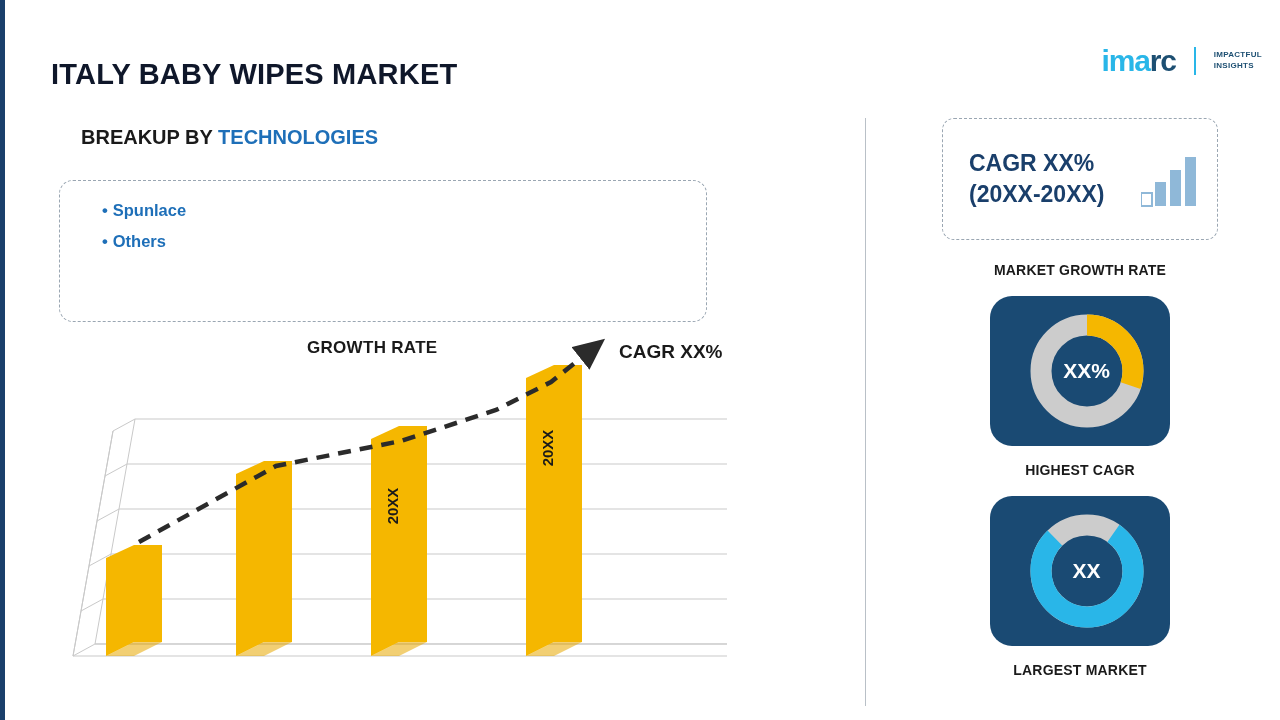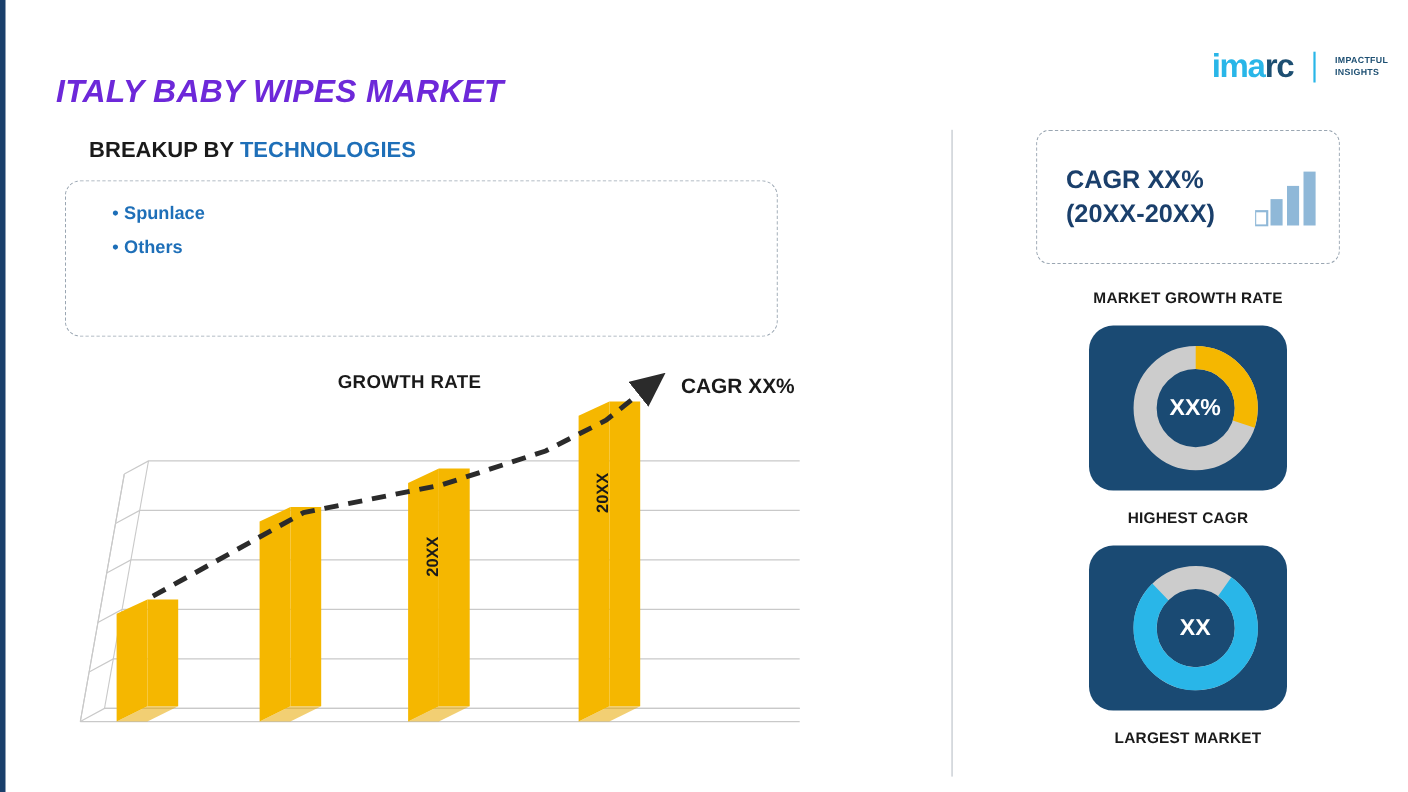--- a/index.html
+++ b/index.html
@@ -41,42 +41,41 @@
     font-size: 8px;
     font-weight: 700;
     color: #1d4f72;
     line-height: 1.35;
     letter-spacing: .3px;
   }
 
   
   .main-title {
     position: absolute;
-    left: 46px; top: 68px;
+    left: 46px; top: 58px;
     font-size: 29px;
     font-weight: 700;
-    color: #6d28d9;
+    color: #0f172a;
     letter-spacing: .2px;
-    font-style: italic;
   }
 
   
   .breakup-head {
     position: absolute;
     left: 76px; top: 126px;
     font-size: 20px;
     font-weight: 700;
     color: #1a1a1a;
   }
   .breakup-head .accent { color: #1e6fb8; }
 
   
   .segment-box {
     position: absolute;
-    left: 54px; top: 164px;
+    left: 54px; top: 180px;
     width: 648px; height: 142px;
     border: 1.6px dashed #9aa6b2;
     border-radius: 14px;
     padding: 14px 42px;
   }
   .segment-list { list-style: none; }
   .segment-list li {
     font-size: 16.5px;
     font-weight: 700;
     color: #1e6fb8;

